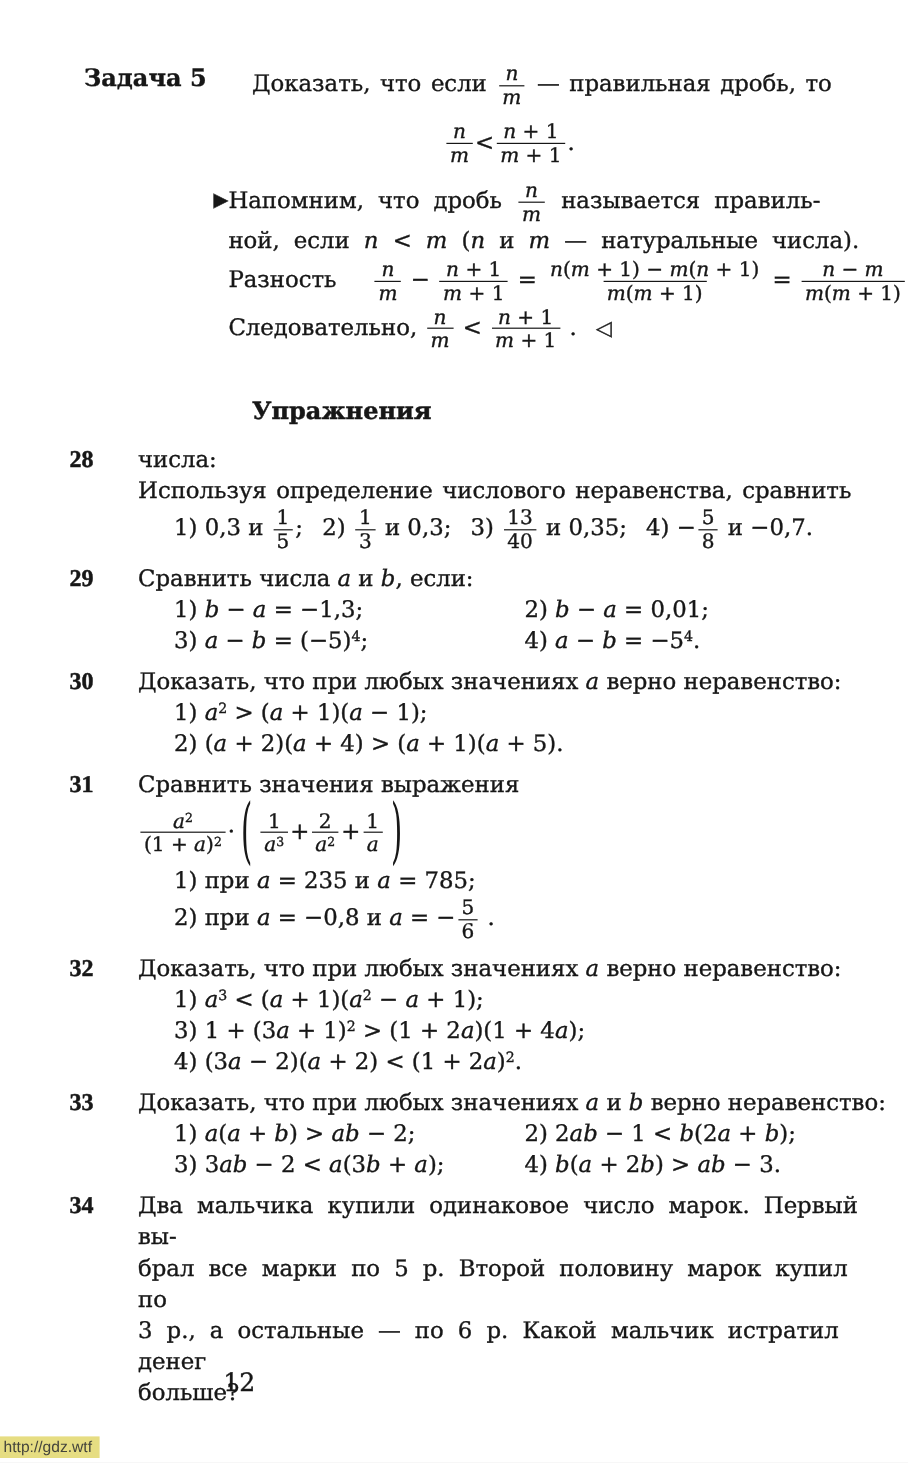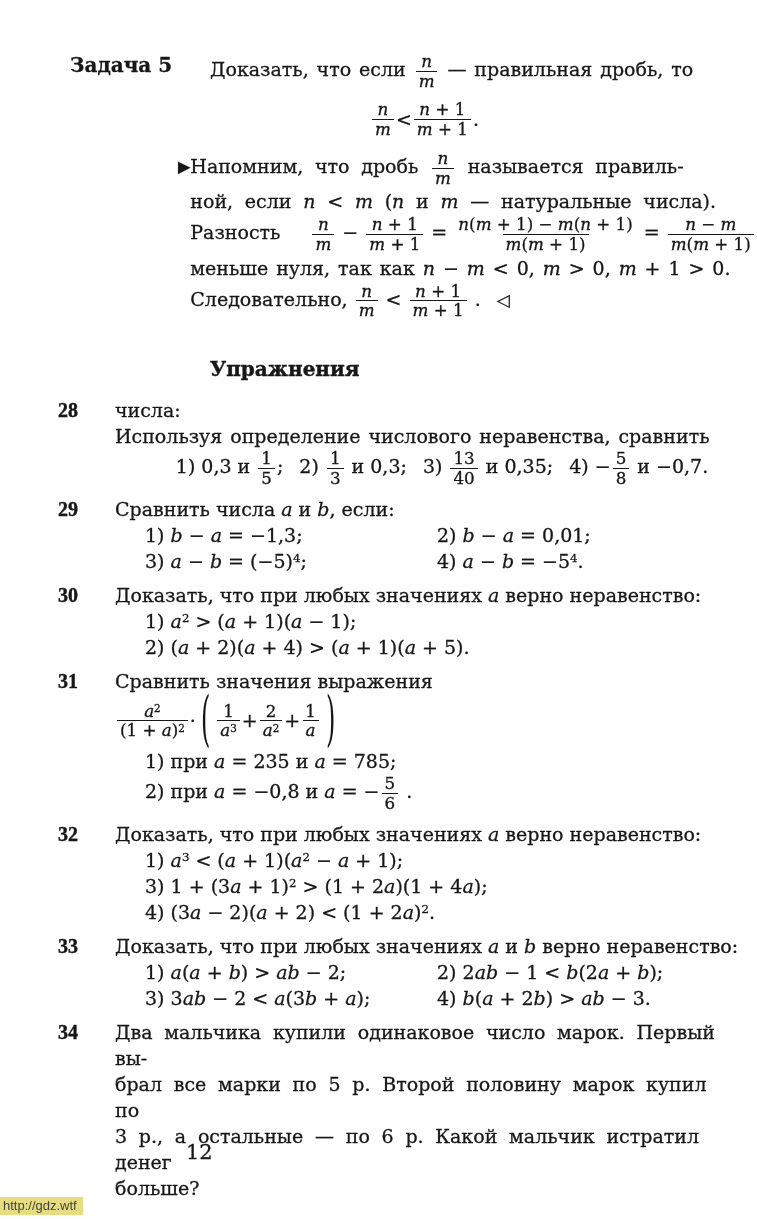--- a/index.html
+++ b/index.html
@@ -38,21 +38,21 @@
   .remark-body { flex:1; }
   .remark-body .seg-line { margin-bottom:1px; }
 
   .ex-heading { font-size:20px; font-weight:bold; margin:36px 0 16px 210px; -webkit-text-stroke:0.4px currentColor; }
 
   .exercise { display:flex; margin:0 18px 8px 58px; }
   .ex-num { width:57px; font-weight:bold; font-size:20px; line-height:26px;font-family:Liberation Serif, serif; -webkit-text-stroke:0.4px currentColor; }
   .ex-body { flex:1; }
   .items-col { padding-left:30px; }
   .items-grid2 { padding-left:30px; display:grid; grid-template-columns:292px auto; }
-  .items-row { padding-left:30px; display:flex; align-items:center; gap:16px;justify-content:center; }
+  .items-row { padding-left:30px; display:flex; align-items:center; gap:16px; }
   .formula-display { display:flex; justify-content:flex-start; align-items:center; margin:8px 60px 8px 0; line-height:1.12; }
 
   .page-number { position:absolute; left:186px; top:1140px; font-weight:normal; font-size:21px; }
   .watermark {
     position:absolute; left:0; top:1197px;
     background:#e6dd82; color:#45453c;
     font-family:"Liberation Sans", sans-serif; font-size:13px;
     -webkit-text-stroke:0; padding:1px 6px 2px 3px;
   }
 </style>
@@ -97,21 +97,20 @@
           </span><span> − </span><span class="frac">
             <span class="num"><span class="mi">n</span><span> + 1</span></span>
             <span class="den"><span class="mi">m</span><span> + 1</span></span>
           </span><span> = </span><span class="frac">
             <span class="num"><span class="mi">n</span><span>(</span><span class="mi">m</span><span> + 1) − </span><span class="mi">m</span><span>(</span><span class="mi">n</span><span> + 1)</span></span>
             <span class="den"><span class="mi">m</span><span>(</span><span class="mi">m</span><span> + 1)</span></span>
           </span><span> = </span><span class="frac">
             <span class="num"><span class="mi">n</span><span> − </span><span class="mi">m</span></span>
             <span class="den"><span class="mi">m</span><span>(</span><span class="mi">m</span><span> + 1)</span></span>
           </span></div>
-      <div class="seg-line ws2"><span>меньше нуля, так как </span><span class="mi">n</span><span> − </span><span class="mi">m</span><span> &lt; 0, </span><span class="mi">m</span><span> &gt; 0, </span><span class="mi">m</span><span> + 1 &gt; 0.</span></div>
       <div class="seg-line"><span>Следовательно, </span><span class="frac">
             <span class="num"><span class="mi">n</span></span>
             <span class="den"><span class="mi">m</span></span>
           </span><span> &lt; </span><span class="frac">
             <span class="num"><span class="mi">n</span><span> + 1</span></span>
             <span class="den"><span class="mi">m</span><span> + 1</span></span>
           </span><span> . </span><span style="display: inline-block; width: 10px;"></span><span class="tri">◁</span></div>
     </div>
   </div>
 

